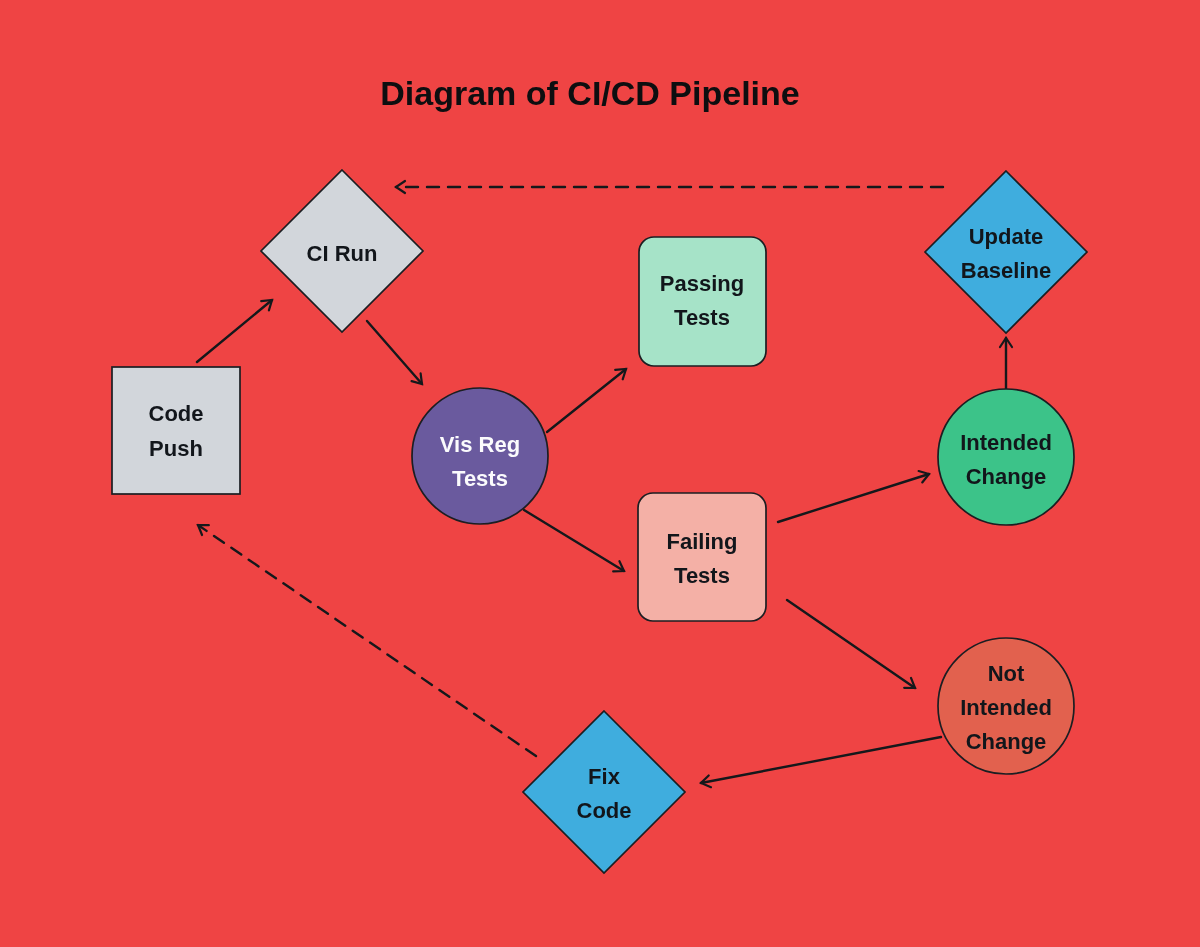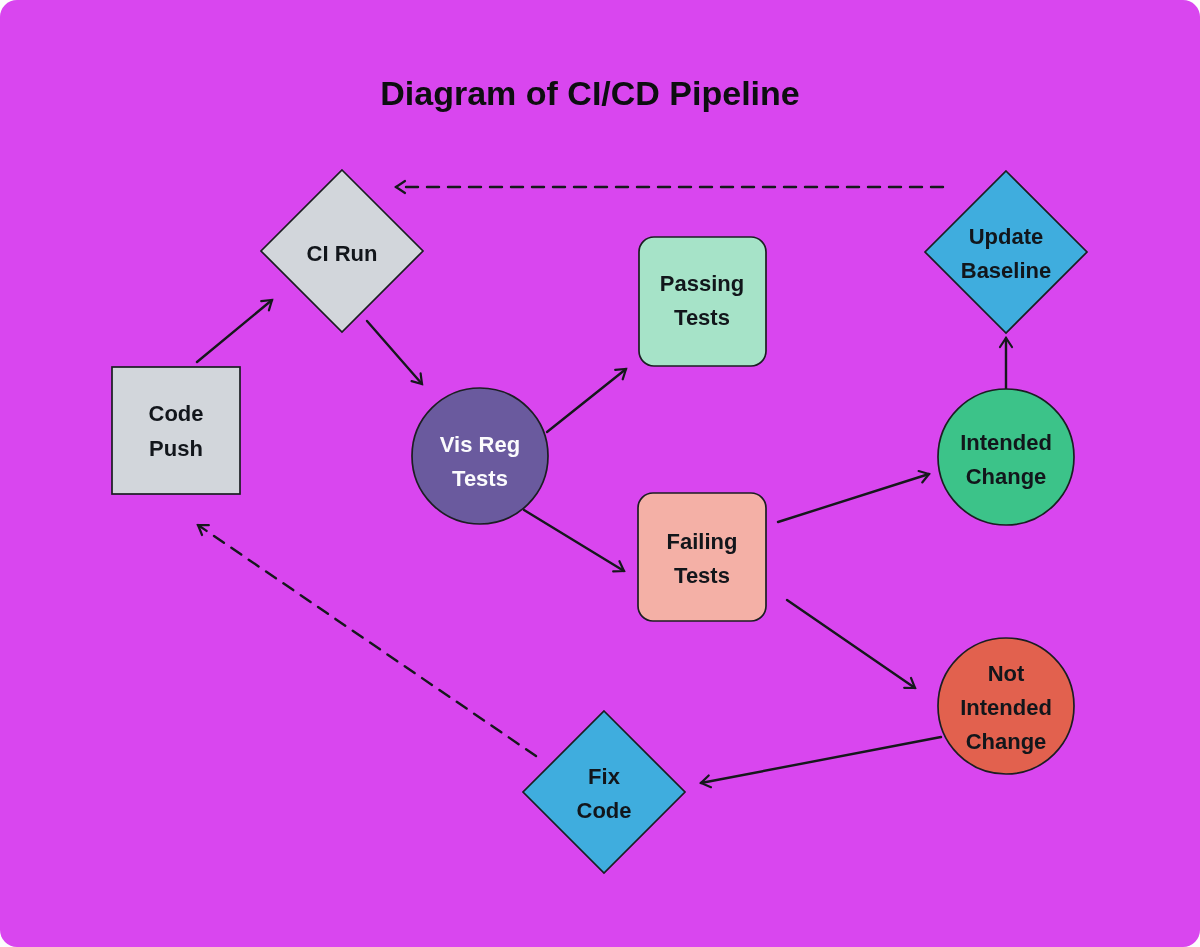--- a/index.html
+++ b/index.html
@@ -5,23 +5,22 @@
   html, body {
     margin: 0;
     padding: 0;
     background: #fdfdfc;
     font-family: "Liberation Sans", sans-serif;
   }
   .canvas-wrap {
     position: relative;
     width: 1200px;
     height: 947px;
-    background: #d946ef;
+    background: #ef4444;
     overflow: hidden;
-    border-radius: 17px;
   }
   svg { display: block; }
   .diagram-title {
     font-family: "Liberation Sans", sans-serif;
     font-size: 34px;
     font-weight: bold;
     fill: #0d0e10;
     text-anchor: middle;
   }
   .shape {

